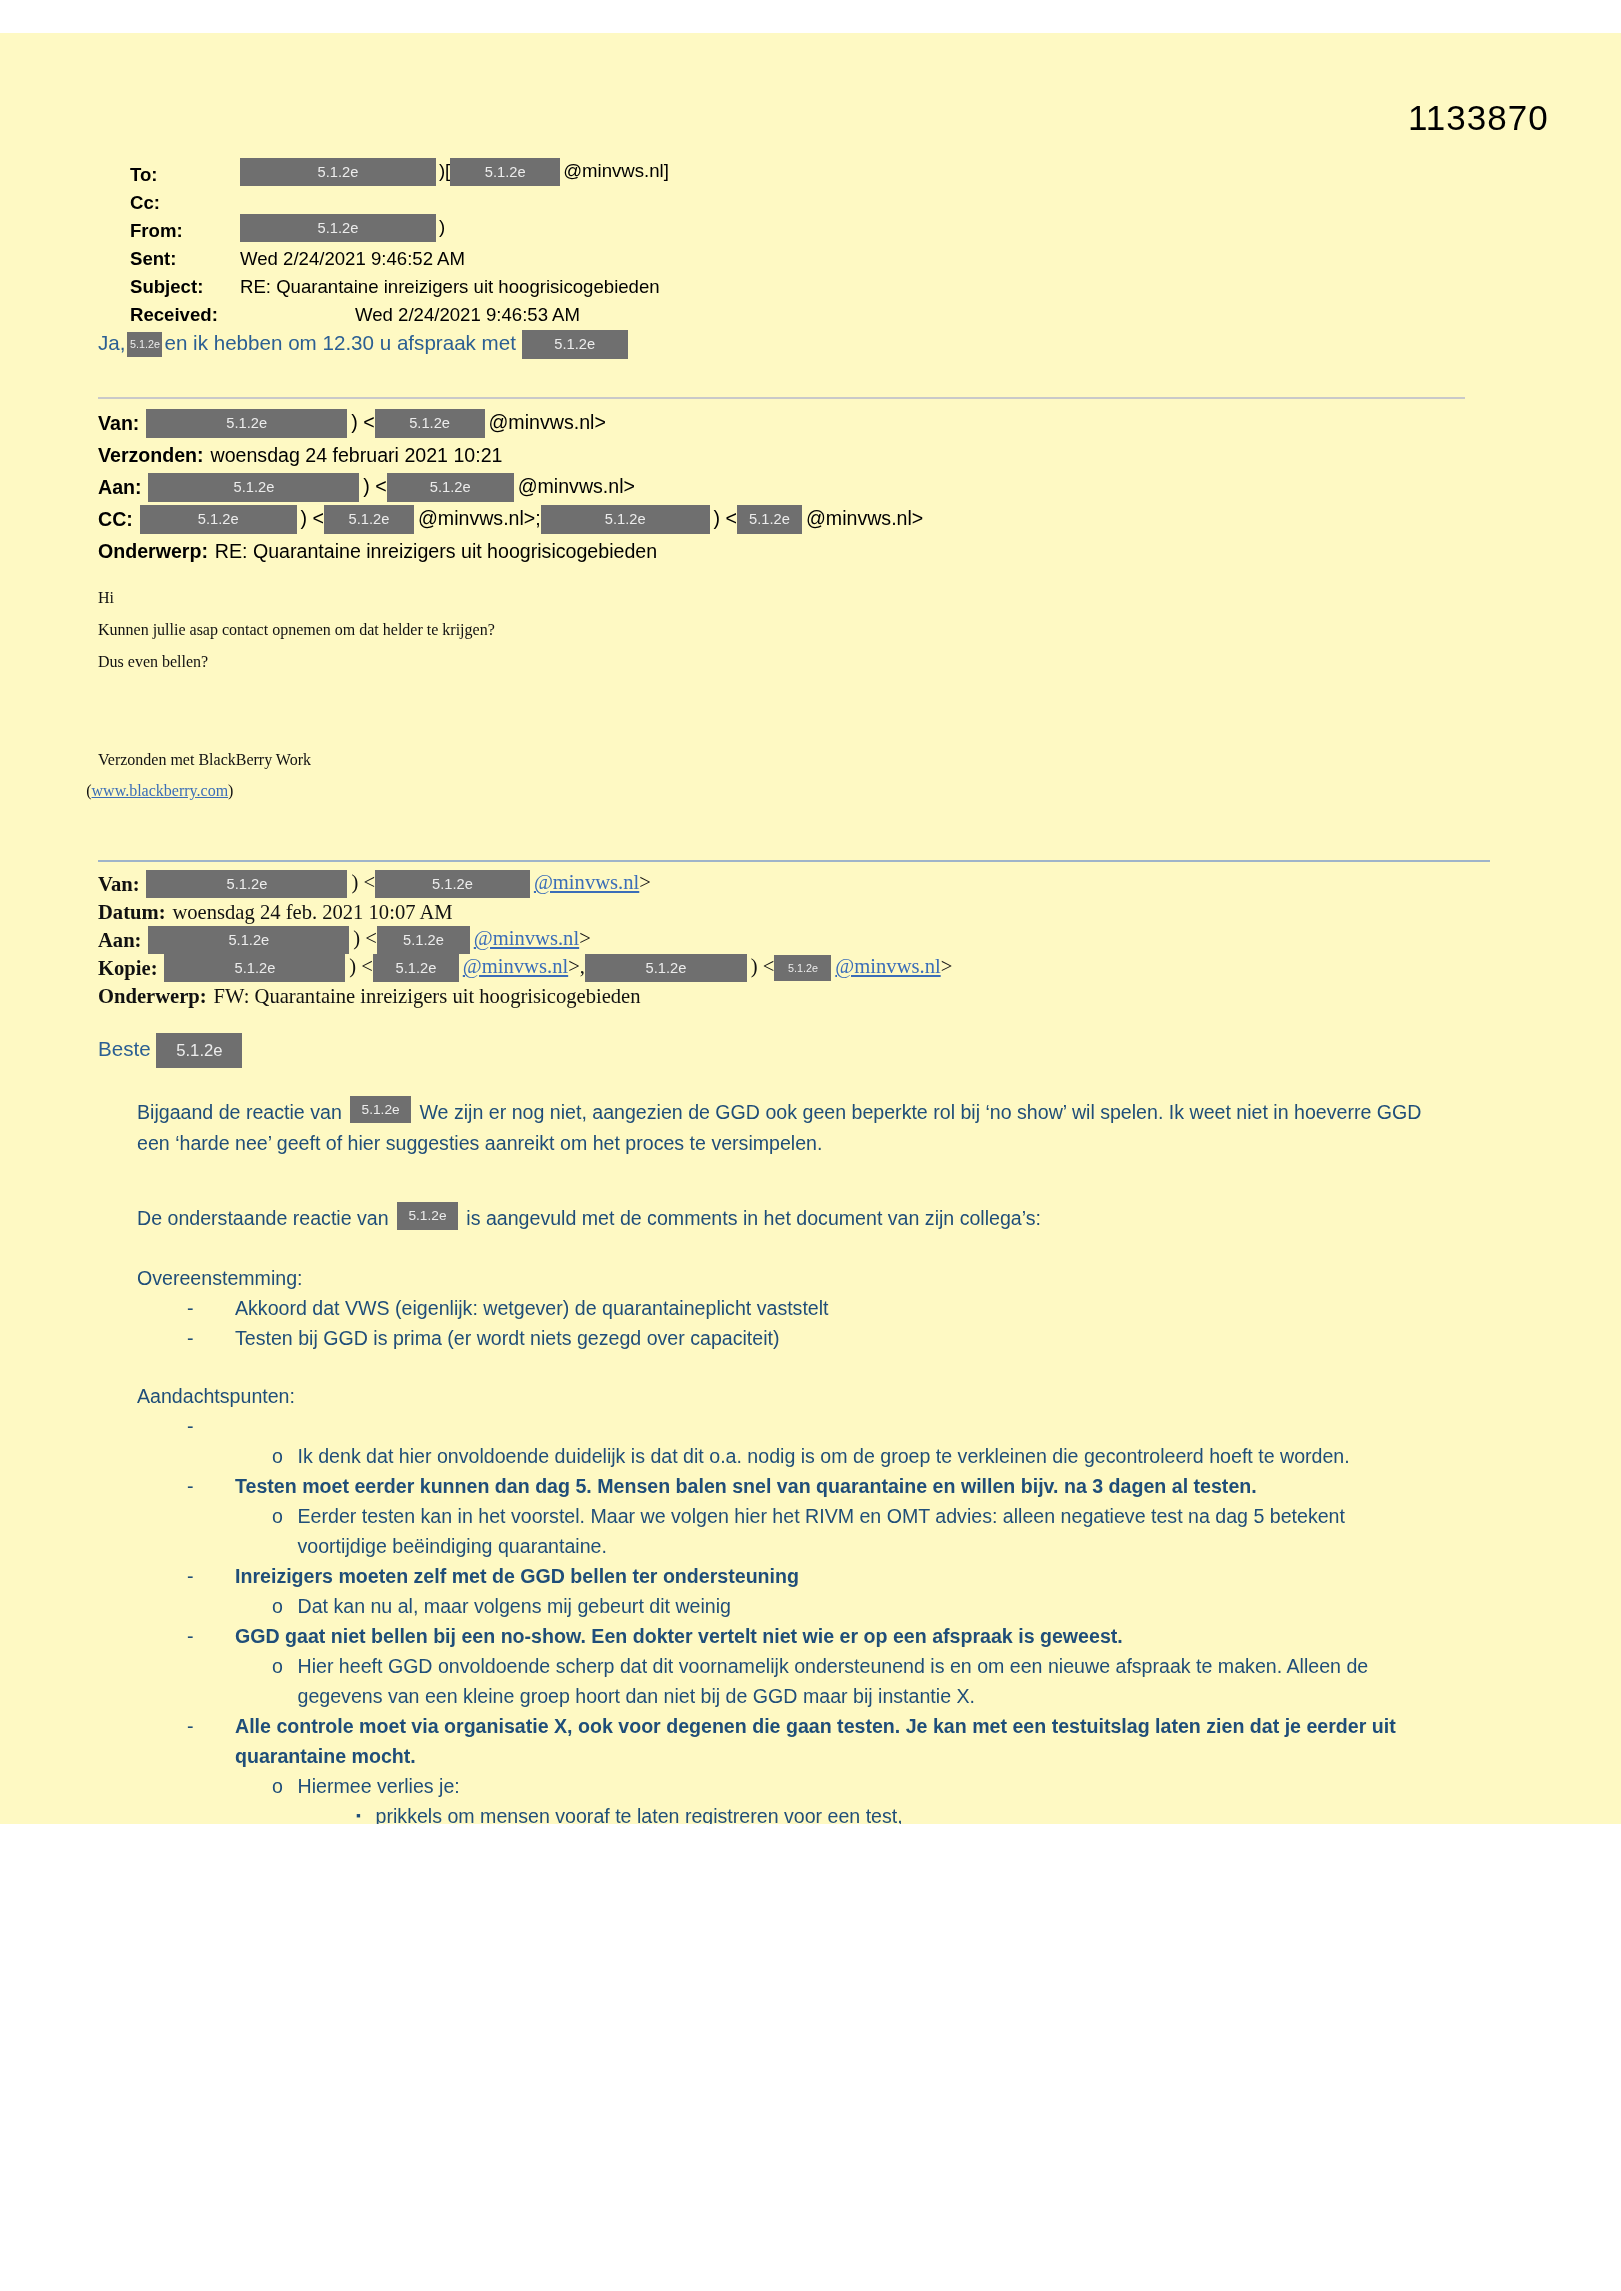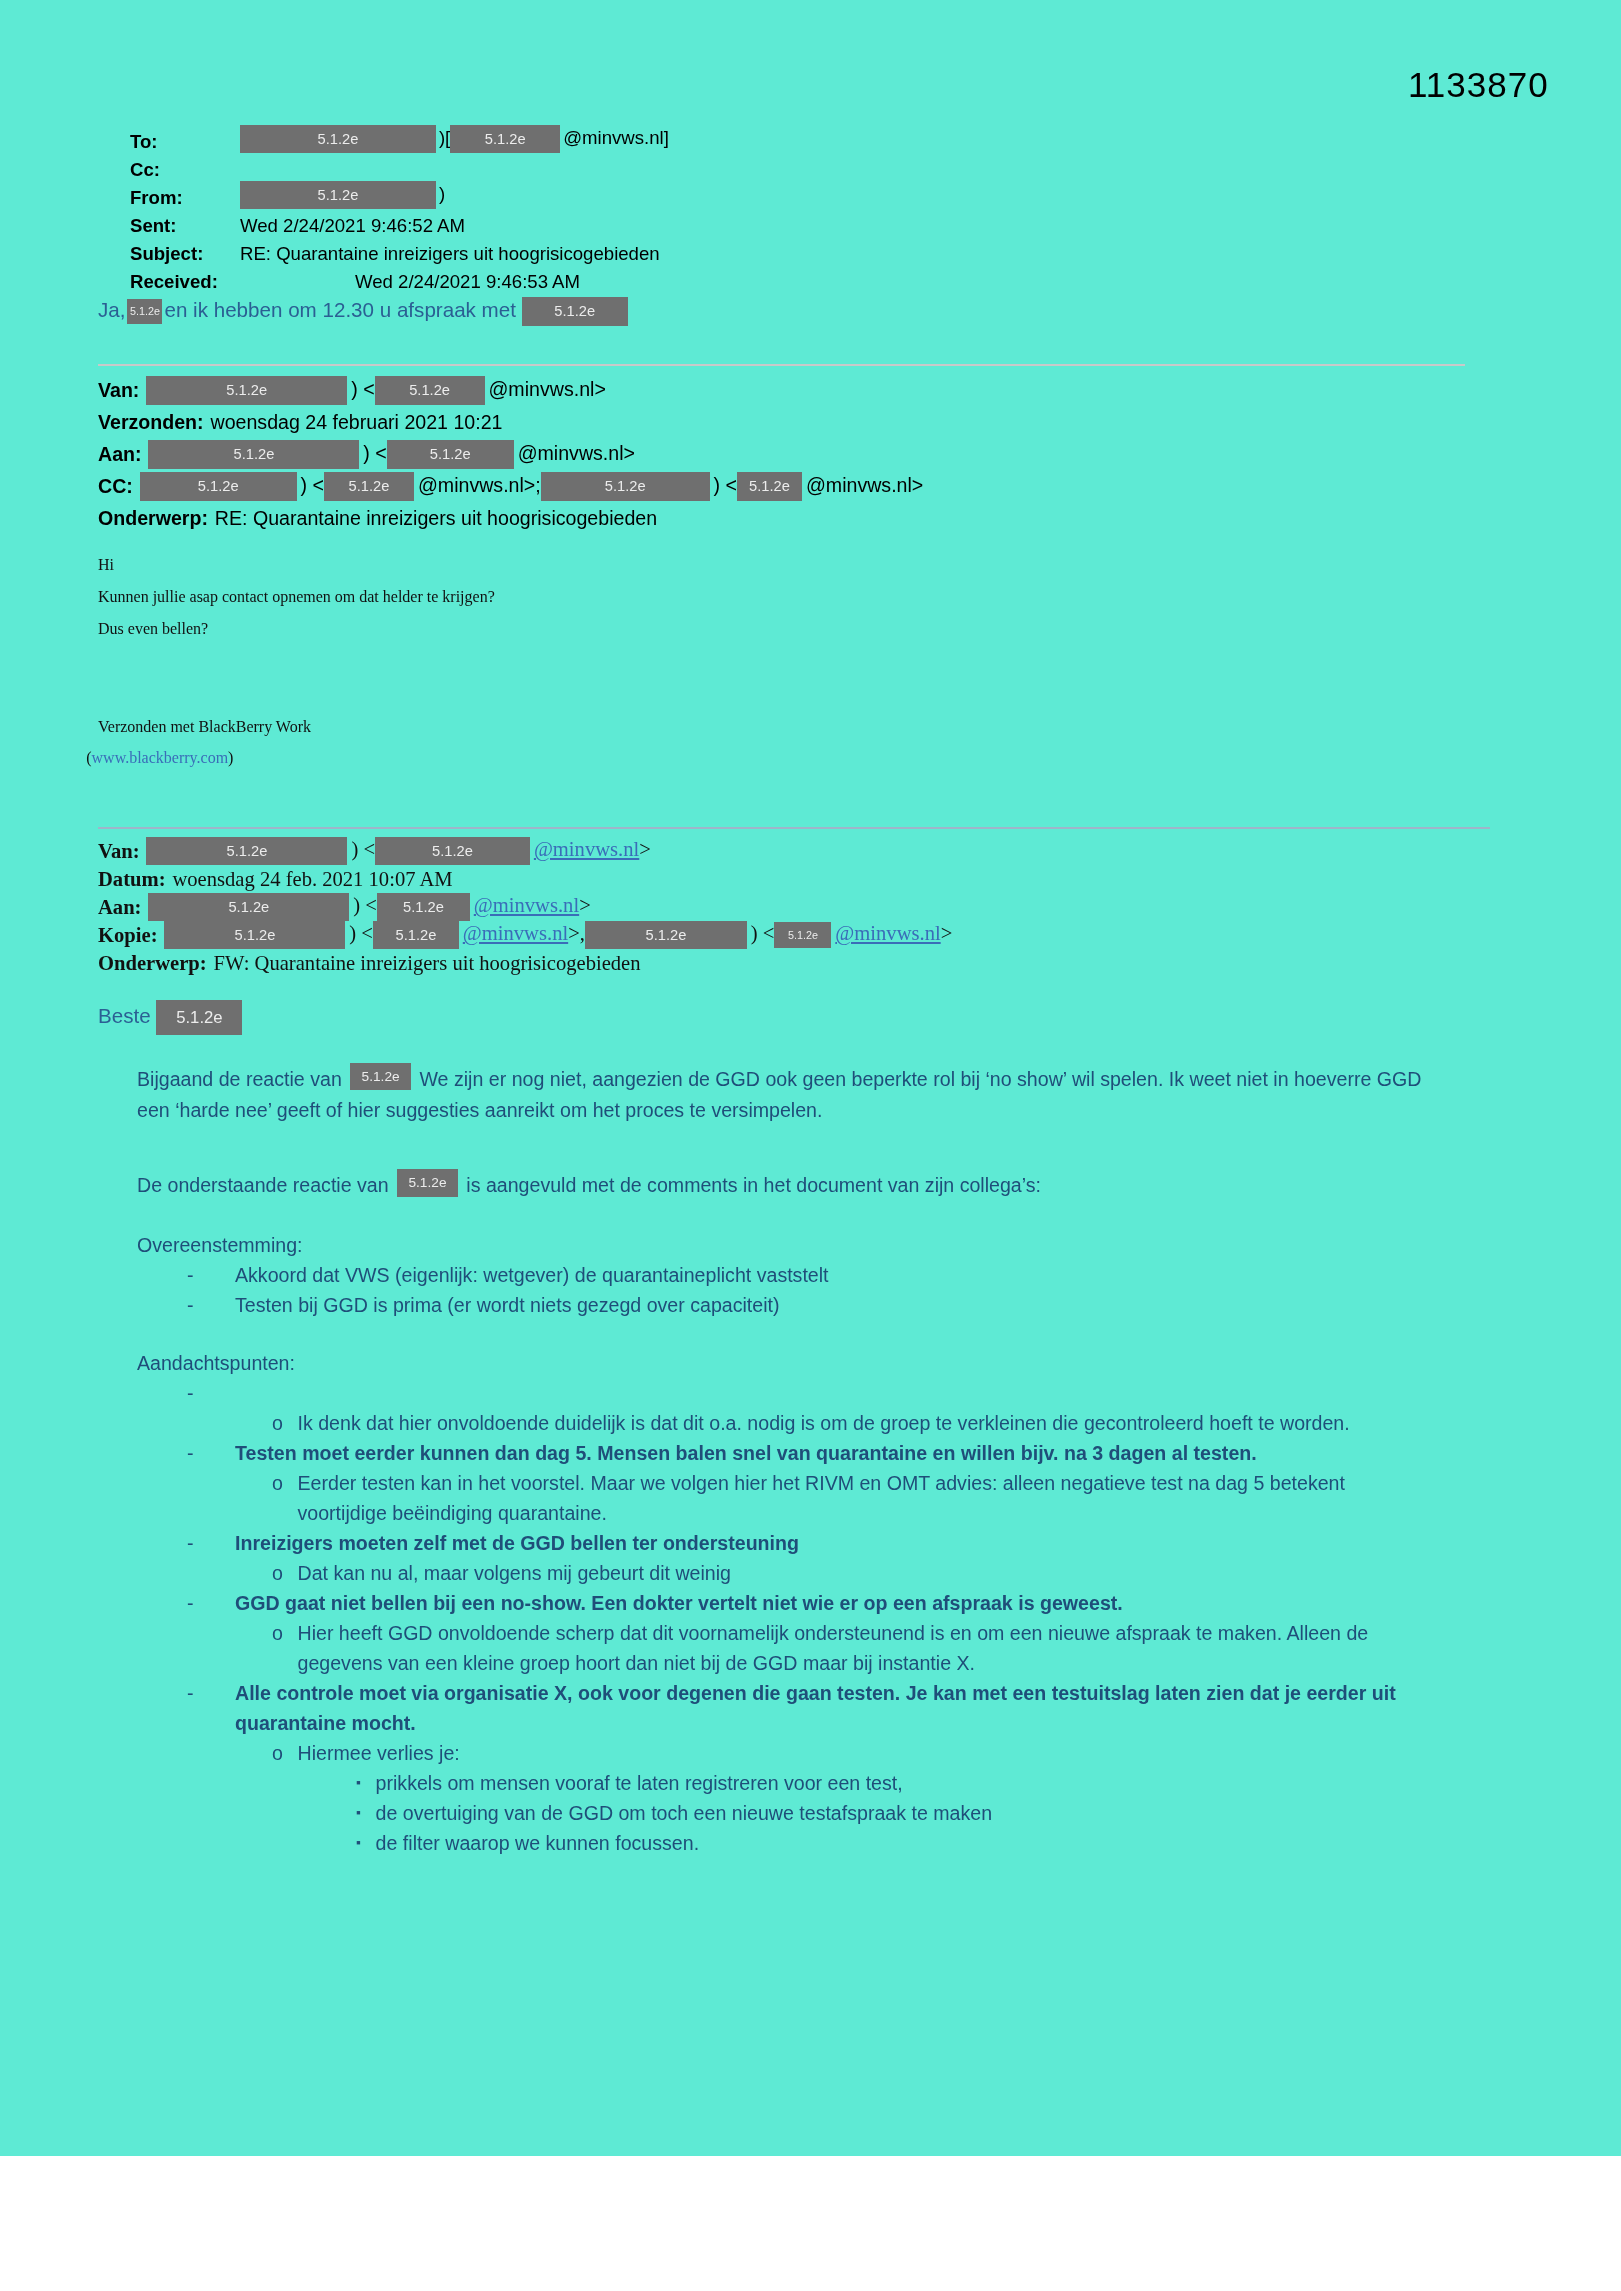--- a/index.html
+++ b/index.html
@@ -1,23 +1,24 @@
 <!DOCTYPE html>
 <html><head>
 <meta charset="utf-8">
 <style>
   html,body{margin:0;padding:0;background:#ffffff;}
   .page{
     position:relative;
     width:1621px;
-    height:2156px;
-    background:#5eead4;
+    height:1791px;
+    background:#fef9c3;
     overflow:hidden;
     font-family:"Liberation Sans",sans-serif;
     color:#111;
+    margin-top:33px;
   }
   
   .docnum{
     position:absolute; top:65px; left:1408px;
     font-size:35px; letter-spacing:1px; color:#000;
     font-family:"Liberation Sans",sans-serif;
   }
   
   .redaction{
     display:inline-block;
@@ -46,21 +47,21 @@
   
   .reply1{position:absolute;top:374px;left:98px;font-size:19.6px;color:#000;}
   .reply1 .hrow{height:32px;display:flex;align-items:center;white-space:nowrap;}
   .reply1 .hlabel{font-weight:bold;margin-right:6.9px;}
   .reply1 .redaction{height:29px;line-height:29px;}
   
   .serifmsg{position:absolute;top:549px;left:98px;font-family:"Liberation Serif",serif;font-size:16px;color:#111;}
   .serifmsg .mline{line-height:32px;}
   .serifmsg .sig{margin-top:66px;line-height:31px;}
   .serifmsg .sigline{line-height:31px;margin-left:-11.8px;}
-  a.weblink{color:#3a6db8;cursor:pointer;}
+  a.weblink{color:#3a6db8;text-decoration:underline;cursor:pointer;}
   
   .reply2{position:absolute;top:837px;left:98px;font-family:"Liberation Serif",serif;font-size:20.6px;color:#111;}
   .reply2 .hrow{height:28px;display:flex;align-items:center;white-space:nowrap;}
   .reply2 .hlabel{font-weight:bold;margin-right:6.9px;}
   .reply2 .redaction{height:28px;line-height:28px;}
   .reply2 .redaction.small{height:26.5px;line-height:26.5px;}
   a.maillink{color:#3a6db8;text-decoration:underline;font-family:"Liberation Serif",serif;cursor:pointer;}
   
   .beste{position:absolute;top:1000px;left:98px;font-size:20.6px;color:#2b5f93;}
   

